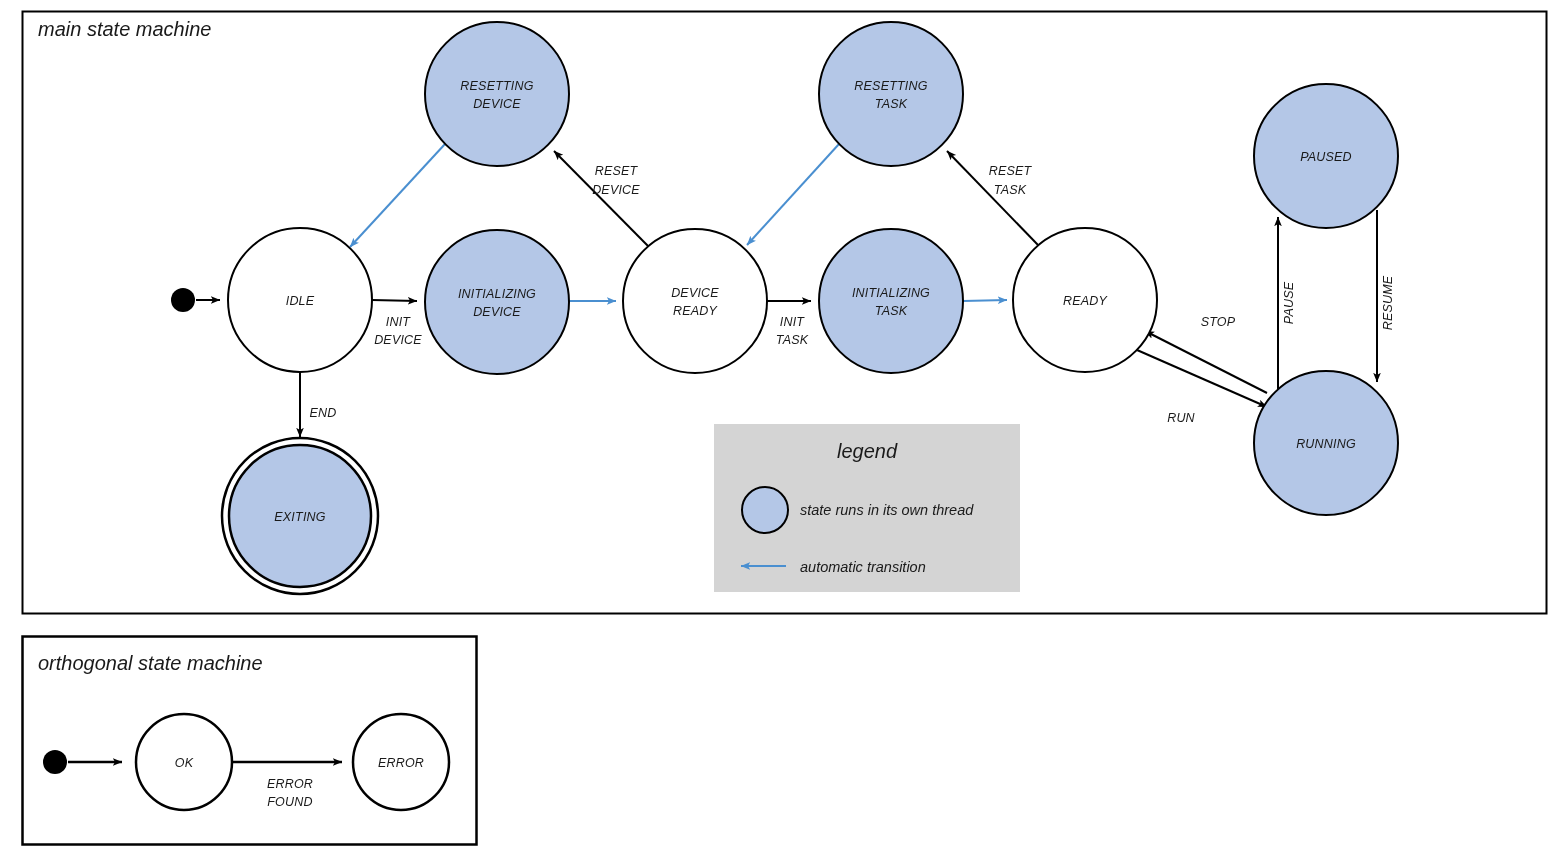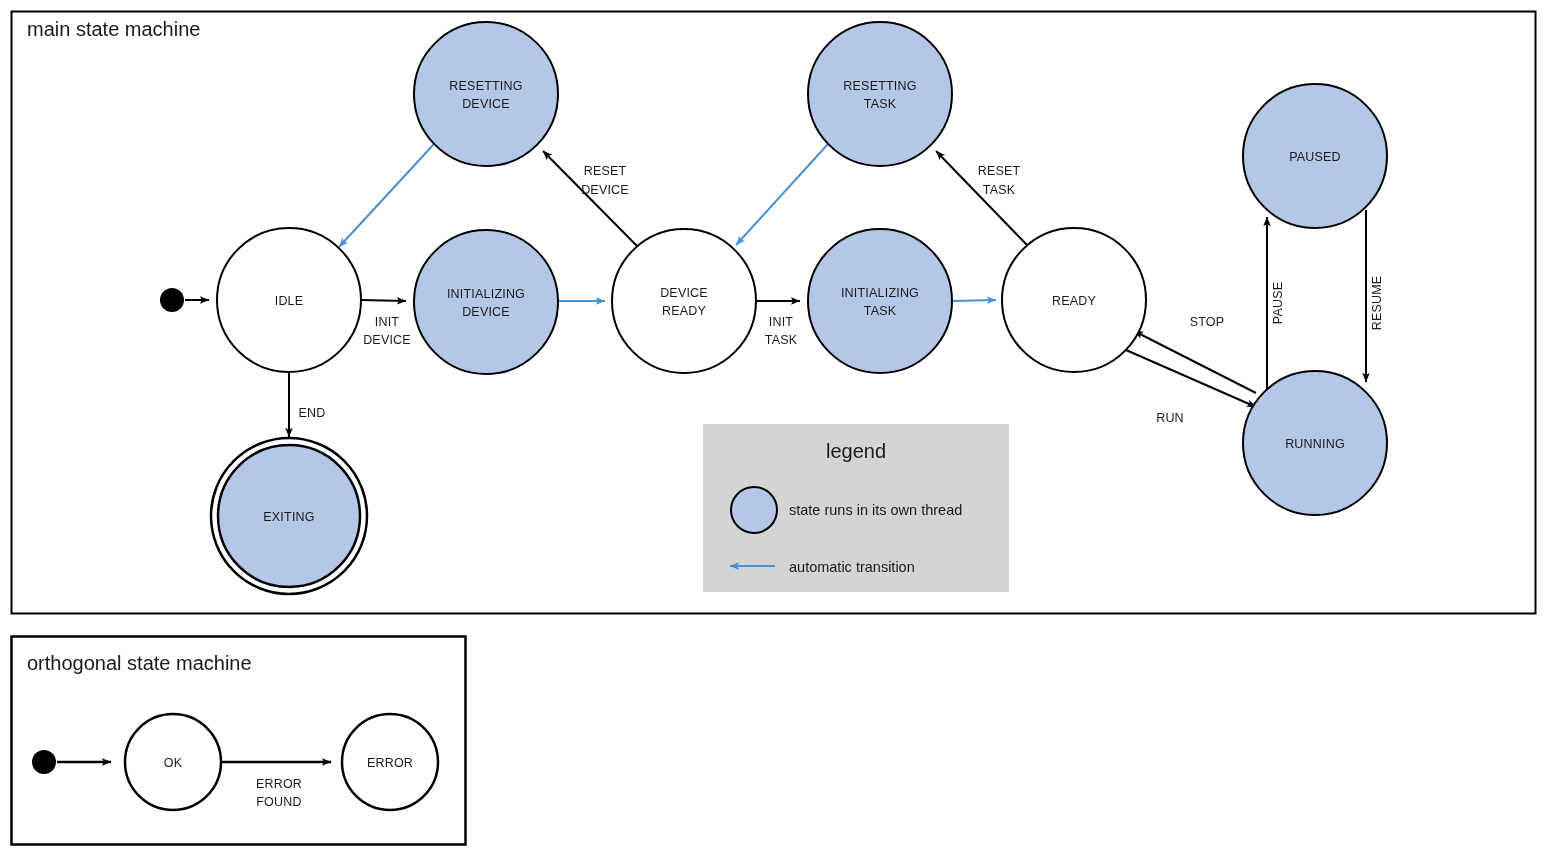--- a/index.html
+++ b/index.html
@@ -1,18 +1,18 @@
 <!DOCTYPE html>
 <html><head>
 <meta charset="utf-8">
 <style>
   html,body{margin:0;padding:0;background:#ffffff;}
   body{width:1555px;height:852px;position:relative;overflow:hidden;
        font-family:"Liberation Sans","DejaVu Sans",sans-serif;color:#1a1a1a;}
-  #root{position:absolute;left:0;top:0;width:1236px;height:852px;}
+  #root{position:absolute;left:11px;top:0;width:1236px;height:852px;font-style:italic;}
   svg.canvas{position:absolute;left:0;top:0;width:1555px;height:852px;display:block;}
   .boxTitle{font-size:20px;fill:#1a1a1a;}
   .stateLabel{font-size:12.5px;fill:#1a1a1a;letter-spacing:.2px;}
   .edgeLabel{font-size:12.5px;fill:#1a1a1a;letter-spacing:.2px;}
   .legendTitle{font-size:20px;fill:#1a1a1a;}
   .legendText{font-size:14.5px;fill:#1a1a1a;}
 </style>
 </head>
 <body>
 

